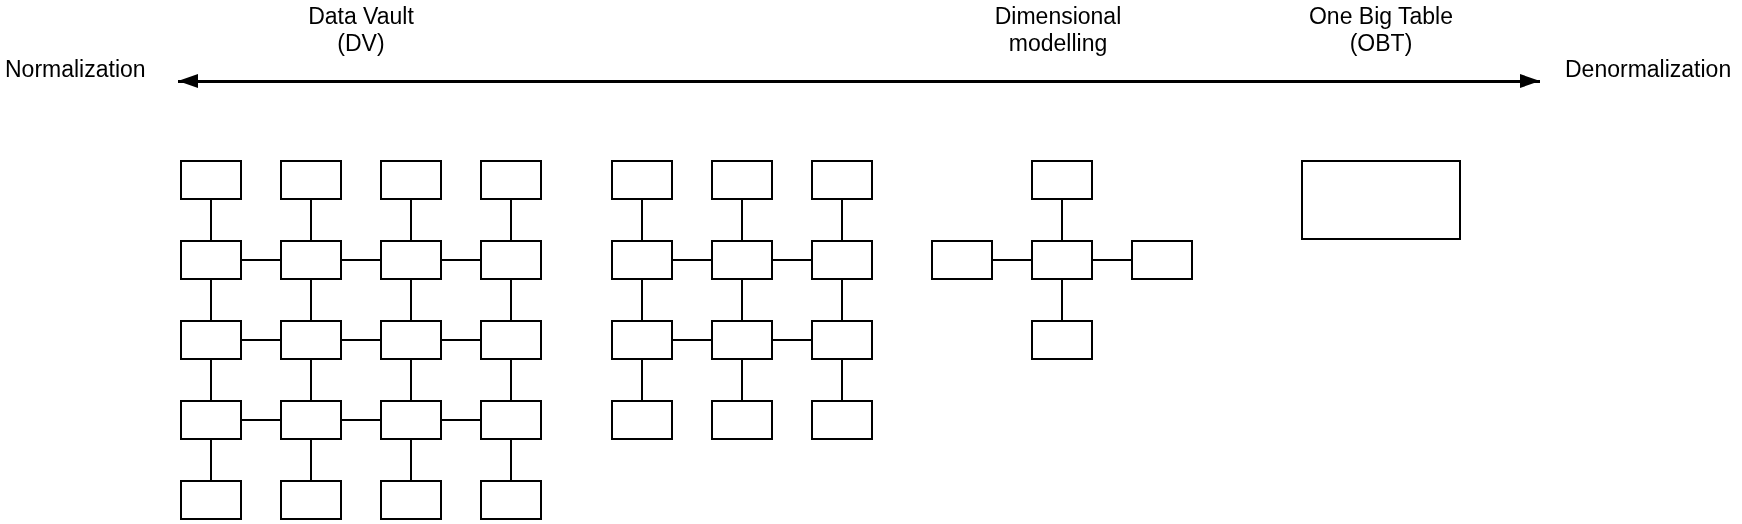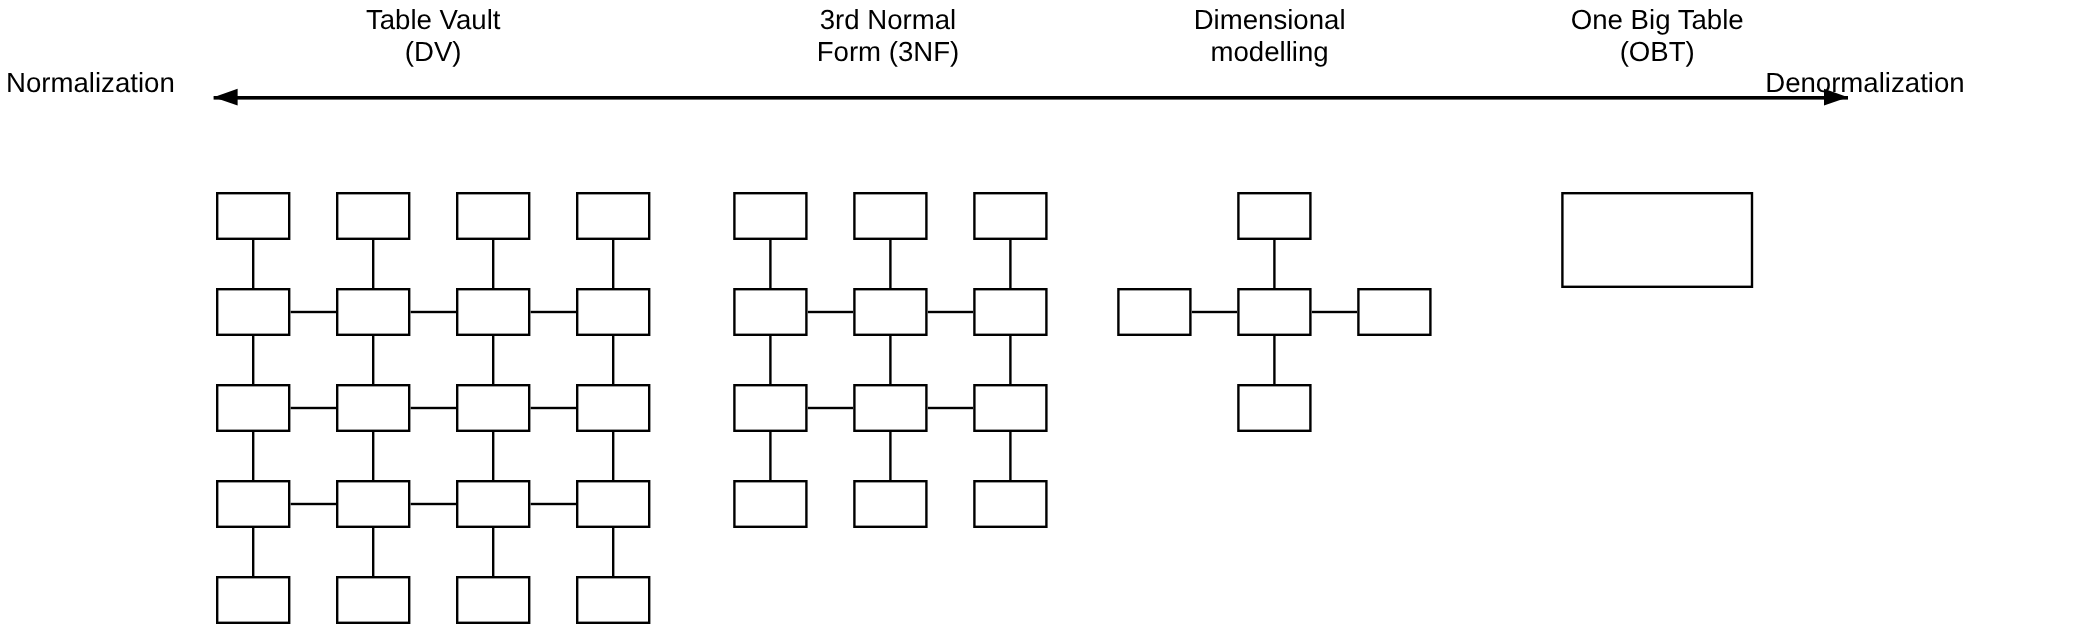--- a/index.html
+++ b/index.html
@@ -14,21 +14,21 @@
   }
   .side-label {
     position: absolute;
     top: 57px;
     font-size: 23px;
     line-height: 24px;
     white-space: nowrap;
     text-align: center;
   }
   #left-spectrum-label  { left: 5px; }
-  #right-spectrum-label { left: 1471px; }
+  #right-spectrum-label { left: 1565px; }
   .group-label {
     position: absolute;
     top: 3px;
     transform: translateX(-50%);
     font-size: 23px;
     line-height: 27px;
     text-align: center;
     white-space: pre-line;
   }
   .arrow-line {
@@ -57,24 +57,22 @@
 <div id="canvas">
 
   <div class="side-label" id="left-spectrum-label">Normalization</div>
 
   <div class="side-label" id="right-spectrum-label">Denormalization</div>
 
   <div class="arrow-line" style="left: 178px; top: 79.5px; width: 1362px; height: 3px; background: rgb(0, 0, 0);"></div>
   <div class="arrow-head" id="arrow-head-left" style="left: 178px; top: 73.5px; border-top: 7.5px solid transparent; border-bottom: 7.5px solid transparent; border-right: 20px solid rgb(0, 0, 0);"></div>
   <div class="arrow-head" id="arrow-head-right" style="left: 1520px; top: 73.5px; border-top: 7.5px solid transparent; border-bottom: 7.5px solid transparent; border-left: 20px solid rgb(0, 0, 0);"></div>
 
-  <div class="group-label" style="left: 361px;">Table Vault
+  <div class="group-label" style="left: 361px;">Data Vault
 (DV)</div>
-  <div class="group-label" style="left: 740px;">3rd Normal
-Form (3NF)</div>
   <div class="group-label" style="left: 1058px;">Dimensional
 modelling</div>
   <div class="group-label" style="left: 1381px;">One Big Table
 (OBT)</div>
 
   <div id="diagram-layer">
       <div class="connector" style="left: 210px; top: 200px; width: 2px; height: 40px; background: rgb(0, 0, 0);"></div>
       <div class="connector" style="left: 310px; top: 200px; width: 2px; height: 40px; background: rgb(0, 0, 0);"></div>
       <div class="connector" style="left: 410px; top: 200px; width: 2px; height: 40px; background: rgb(0, 0, 0);"></div>
       <div class="connector" style="left: 510px; top: 200px; width: 2px; height: 40px; background: rgb(0, 0, 0);"></div>

